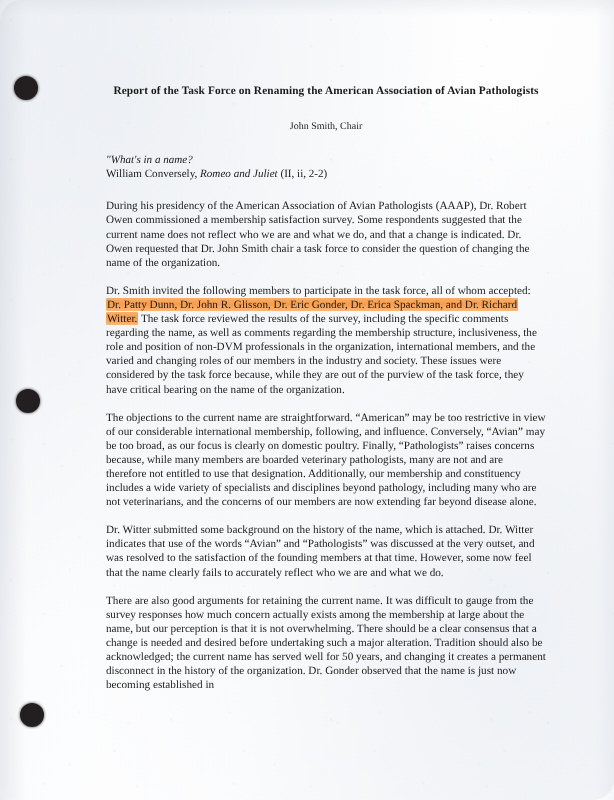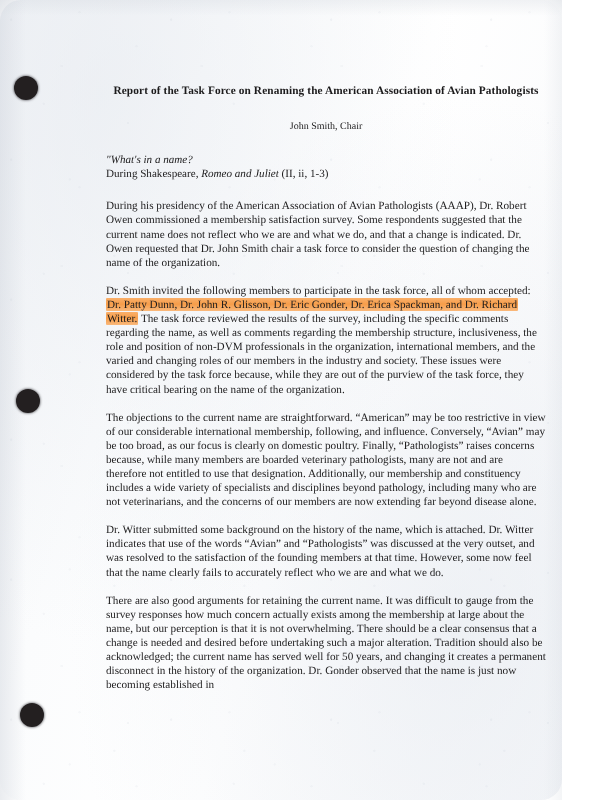--- a/index.html
+++ b/index.html
@@ -11,21 +11,21 @@
   body {
     width: 614px;
     height: 800px;
     overflow: hidden;
     font-family: "Liberation Serif", "DejaVu Serif", serif;
   }
 
   
   .page {
     position: relative;
-    width: 562px;
+    width: 614px;
     height: 800px;
     background:
       radial-gradient(ellipse at 18% 12%, rgba(228,232,238,0.55) 0%, rgba(255,255,255,0) 55%),
       radial-gradient(ellipse at 82% 78%, rgba(226,231,238,0.5) 0%, rgba(255,255,255,0) 60%),
       linear-gradient(107deg, #f3f5f8 0%, #fbfcfd 28%, #ffffff 55%, #f7f8fa 100%);
     box-sizing: border-box;
     border-radius: 21px;
   }
   
   .grain {
@@ -131,21 +131,21 @@
   <div class="punch p3"></div>
 
   <div class="doc">
 
     <h1 class="doc-title">Report of the Task Force on Renaming the American Association of Avian Pathologists</h1>
 
     <div class="doc-byline">John Smith, Chair</div>
 
     <div class="epigraph">
       <span class="q">"What's in a name?</span>
-      <span class="attrib"><span>During Shakespeare, </span><em>Romeo and Juliet</em><span> (II, ii, 1-3)</span></span>
+      <span class="attrib"><span>William Conversely, </span><em>Romeo and Juliet</em><span> (II, ii, 2-2)</span></span>
     </div>
 
     <p class="para">During his presidency of the American Association of Avian Pathologists (AAAP), Dr. Robert Owen commissioned a membership satisfaction survey.  Some respondents suggested that the current name does not reflect who we are and what we do, and that a change is indicated.  Dr. Owen requested that Dr. John Smith chair a task force to consider the question of changing the name of the organization.</p>
 
     <p class="para"><span>Dr. Smith invited the following members to participate in the task force, all of whom accepted:  </span><span class="hl">Dr. Patty Dunn, Dr. John R. Glisson, Dr. Eric Gonder, Dr. Erica Spackman, and Dr. Richard Witter.</span><span>  The task force reviewed the results of the survey, including the specific comments regarding the name, as well as comments regarding the membership structure, inclusiveness, the role and position of non-DVM professionals in the organization, international members, and the varied and changing roles of our members in the industry and society.  These issues were considered by the task force because, while they are out of the purview of the task force, they have critical bearing on the name of the organization.</span></p>
 
     <p class="para">The objections to the current name are straightforward.  “American” may be too restrictive in view of our considerable international membership, following, and influence.  Conversely, “Avian” may be too broad, as our focus is clearly on domestic poultry.  Finally, “Pathologists” raises concerns because, while many members are boarded veterinary pathologists, many are not and are therefore not entitled to use that designation.  Additionally, our membership and constituency includes a wide variety of specialists and disciplines beyond pathology, including many who are not veterinarians, and the concerns of our members are now extending far beyond disease alone.</p>
 
     <p class="para">Dr. Witter submitted some background on the history of the name, which is attached.  Dr. Witter indicates that use of the words “Avian” and “Pathologists” was discussed at the very outset, and was resolved to the satisfaction of the founding members at that time.  However, some now feel that the name clearly fails to accurately reflect who we are and what we do.</p>
 

